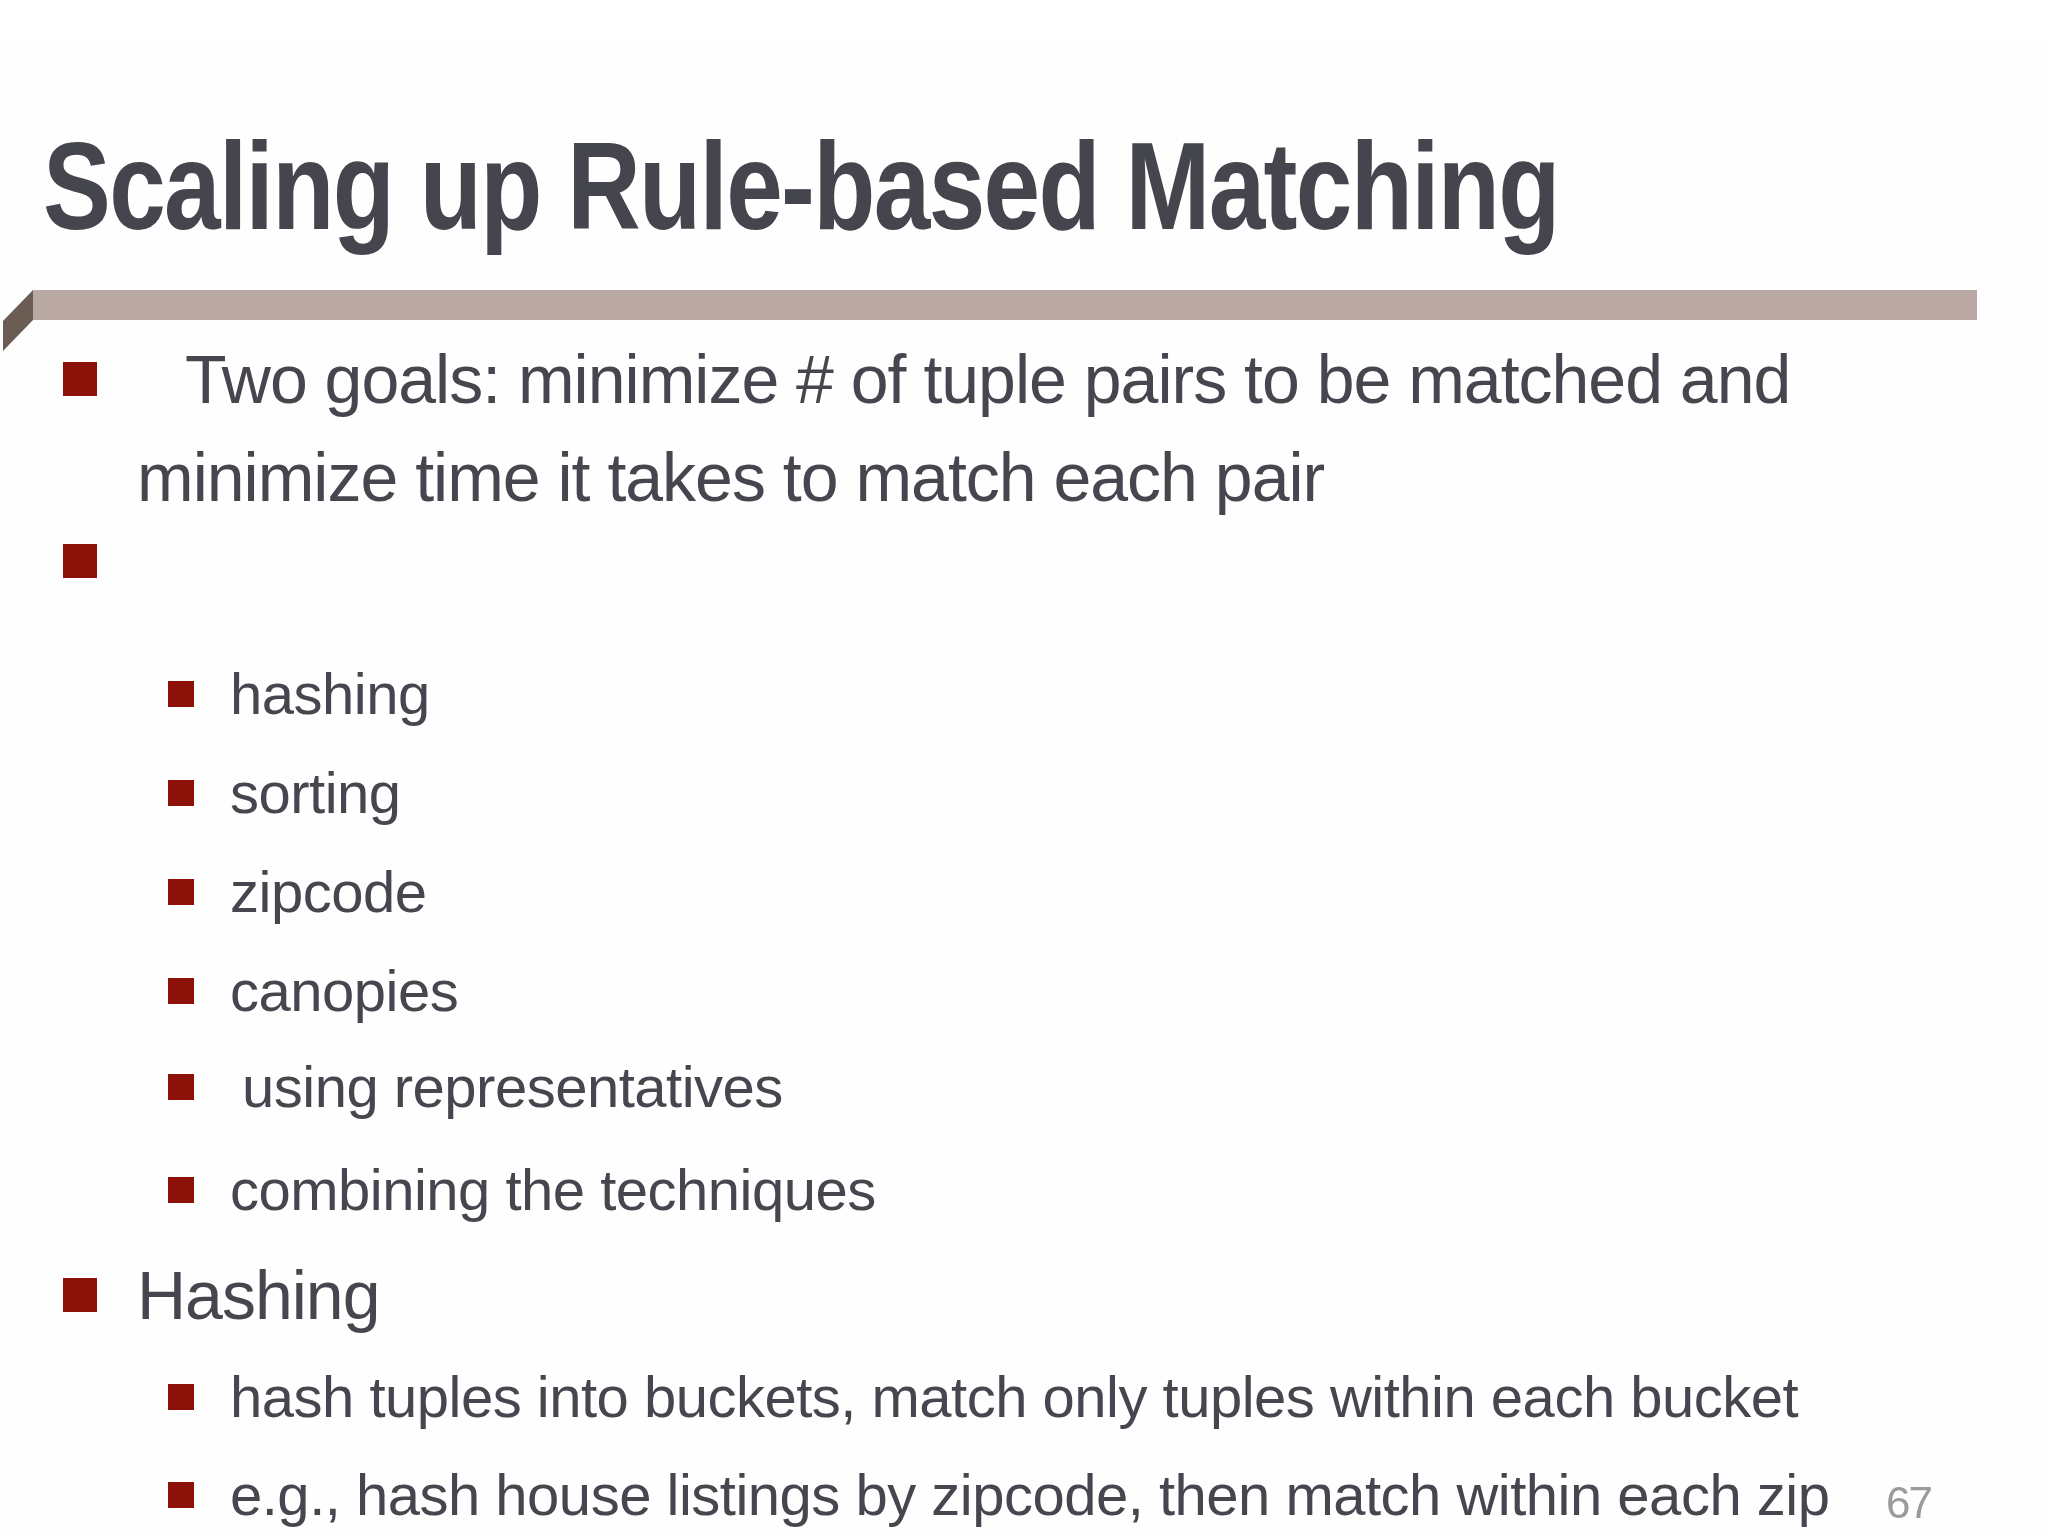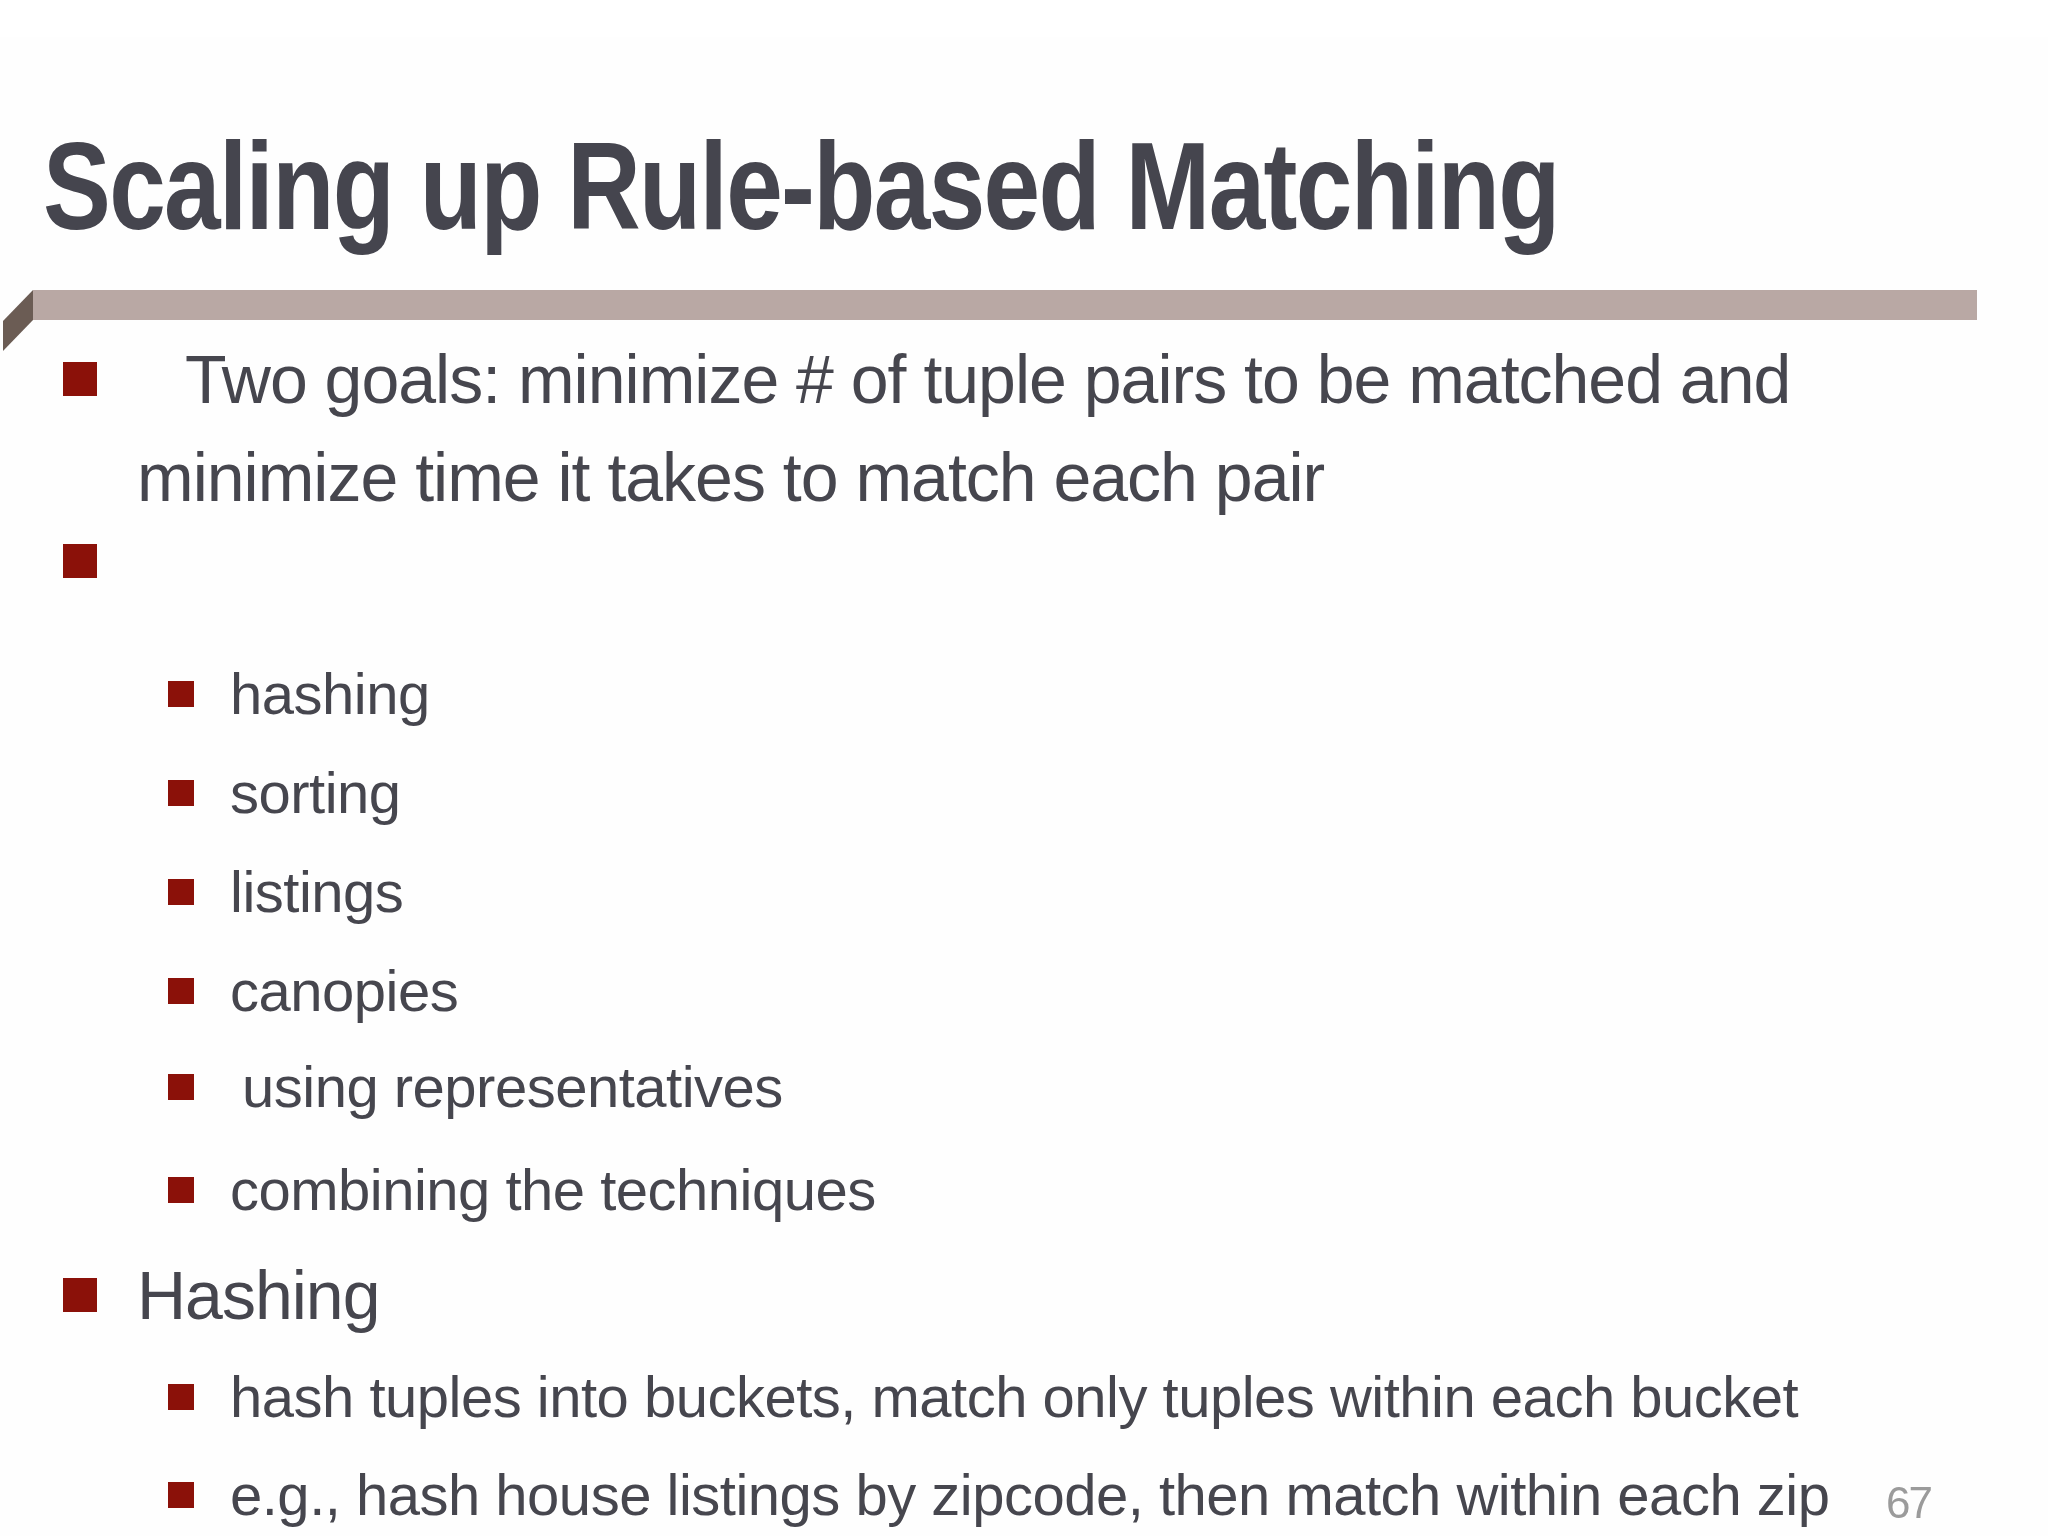--- a/index.html
+++ b/index.html
@@ -104,21 +104,21 @@
     <span>hashing</span>
   </div>
 
   <div class="row l2 r4">
     <span class="sq"></span>
     <span>sorting</span>
   </div>
 
   <div class="row l2 r5">
     <span class="sq"></span>
-    <span>listings</span>
+    <span>zipcode</span>
   </div>
 
   <div class="row l2 r6">
     <span class="sq"></span>
     <span>canopies</span>
   </div>
 
   <div class="row l2 r7">
     <span class="sq"></span>
     <span>using representatives</span>

